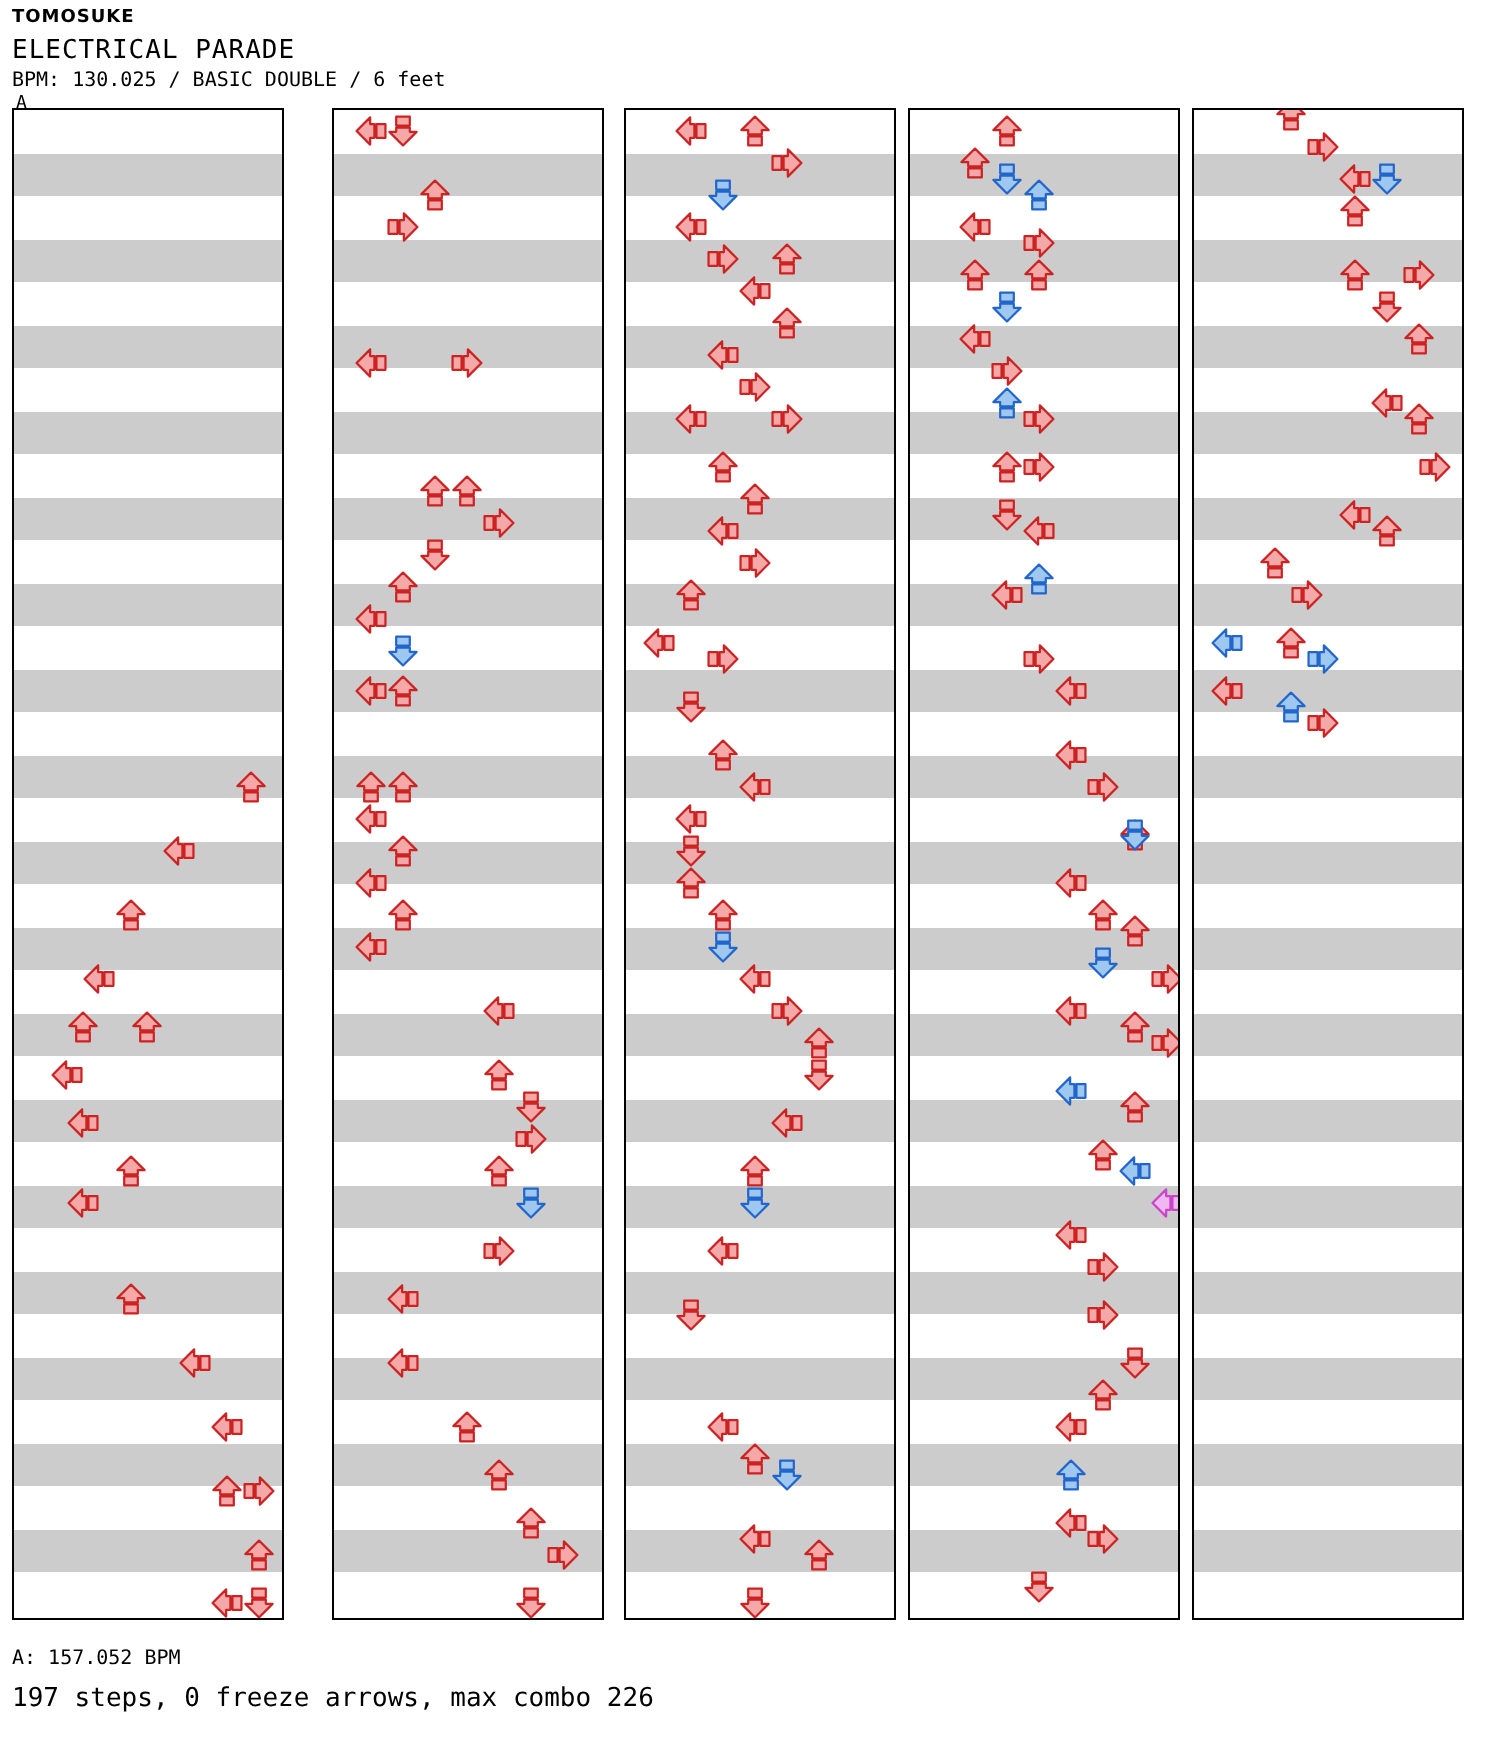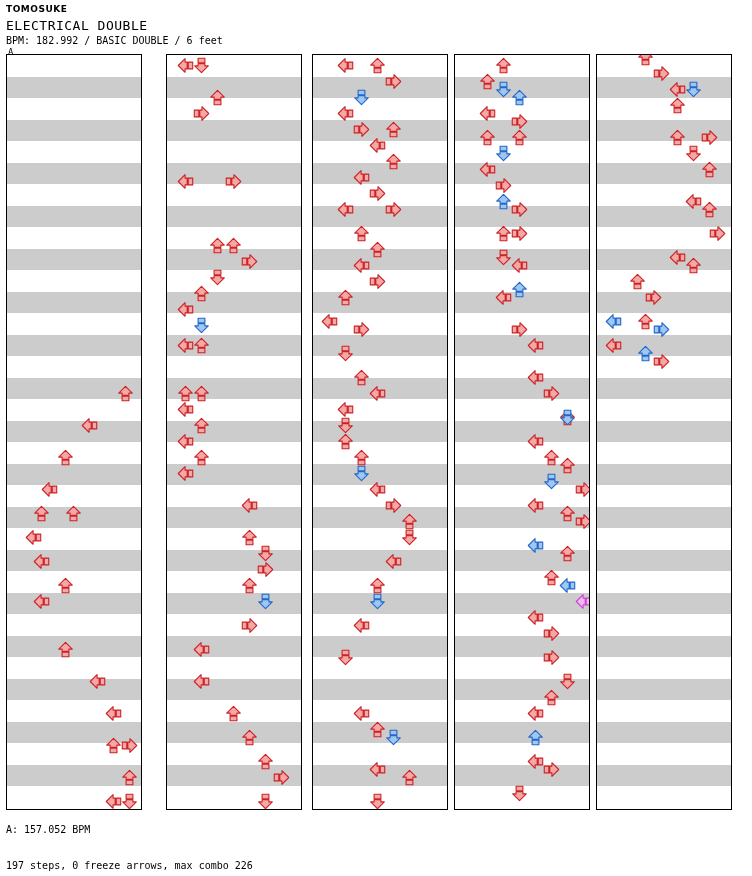--- a/index.html
+++ b/index.html
@@ -54,23 +54,23 @@
   .footer1 {
     position: absolute;
     left: 6px;
     top: 824px;
     font-family: "DejaVu Sans Mono", monospace;
     font-size: 10px;
   }
   .footer2 {
     position: absolute;
     left: 6px;
-    top: 860px;
+    top: 842px;
     font-family: "DejaVu Sans Mono", monospace;
-    font-size: 10px;
+    font-size: 13px;
   }
 
   .columns {
     position: absolute;
     left: 0;
     top: 0;
     width: 752px;
     height: 876px;
   }
   .col {
@@ -99,22 +99,22 @@
     margin-top: -8.5px;
   }
   .arrow svg { display: block; }
 </style>
 </head>
 <body>
 
 <div class="page">
 
   <div class="artist">TOMOSUKE</div>
-  <div class="title">ELECTRICAL DOUBLE</div>
-  <div class="meta">BPM: 182.992 / BASIC DOUBLE / 6 feet</div>
+  <div class="title">ELECTRICAL PARADE</div>
+  <div class="meta">BPM: 130.025 / BASIC DOUBLE / 6 feet</div>
   <div class="diff-label">A</div>
 
   <div class="columns" id="columns">
       <div class="col" style="left: 6px;">
         <div class="measure plain" style="top: 0px;"></div>
         <div class="measure shade" style="top: 21.5px;"></div>
         <div class="measure plain" style="top: 43px;"></div>
         <div class="measure shade" style="top: 64.5px;"></div>
         <div class="measure plain" style="top: 86px;"></div>
         <div class="measure shade" style="top: 107.5px;"></div>

